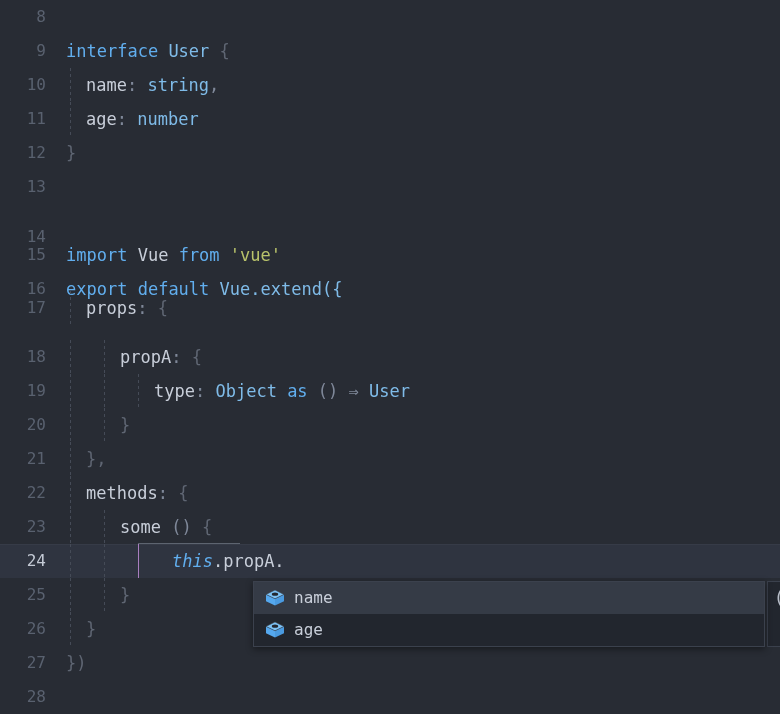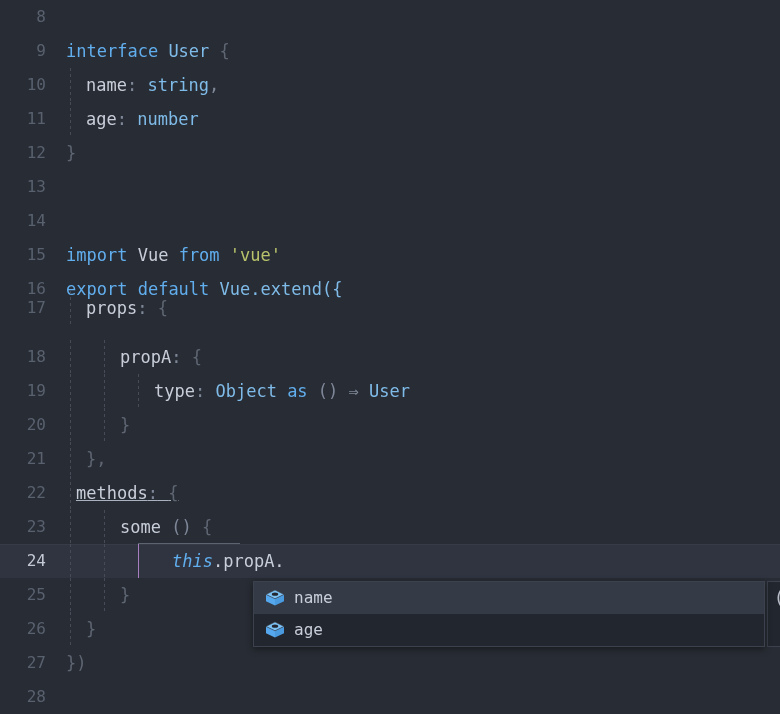--- a/index.html
+++ b/index.html
@@ -212,21 +212,21 @@
     <div class="row" style="top:136px;position:absolute;width:756px;">
       <span class="gutter">12</span>
       <span class="codetext"><span class="punc-d">}</span></span>
     </div>
 
     <div class="row" style="top:170px;position:absolute;width:780px;">
       <span class="gutter">13</span>
       <span class="codetext"></span>
     </div>
 
-    <div class="row" style="top:204px;position:absolute;width:780px;">
+    <div class="row" style="top:220px;position:absolute;width:780px;">
       <span class="gutter">14</span>
       <span class="codetext"></span>
     </div>
 
     <div class="row" style="top:238px;position:absolute;width:780px;">
       <span class="gutter">15</span>
       <span class="codetext"><span class="kw">import</span><span> </span><span class="prop">Vue</span><span> </span><span class="kw">from</span><span> </span><span class="str">'vue'</span></span>
     </div>
 
     <div class="row" style="top:272px;position:absolute;width:780px;">
@@ -264,21 +264,21 @@
 
     <div class="row" style="top:442px;position:absolute;width:780px;">
       <span class="gutter">21</span>
       <span class="guide" style="left:70px;"></span>
       <span class="codetext" style="left:86px;"><span class="punc-d">},</span></span>
     </div>
 
     <div class="row" style="top:476px;position:absolute;width:780px;">
       <span class="gutter">22</span>
       <span class="guide" style="left:70px;"></span>
-      <span class="codetext" style="left:76px;text-decoration:underline;"><span class="prop">methods</span><span class="punc">:</span><span> </span><span class="punc-d">{</span></span>
+      <span class="codetext" style="left:86px;"><span class="prop">methods</span><span class="punc">:</span><span> </span><span class="punc-d">{</span></span>
     </div>
 
     <div class="row" style="top:510px;position:absolute;width:780px;">
       <span class="gutter">23</span>
       <span class="guide" style="left:70px;"></span>
       <span class="guide" style="left:104px;"></span>
       <span class="guide-cap" style="left:138px;top:33px;width:102px;"></span>
       <span class="codetext" style="left:120px;"><span class="prop">some</span><span> </span><span class="punc">()</span><span> </span><span class="punc-d">{</span></span>
     </div>
 

